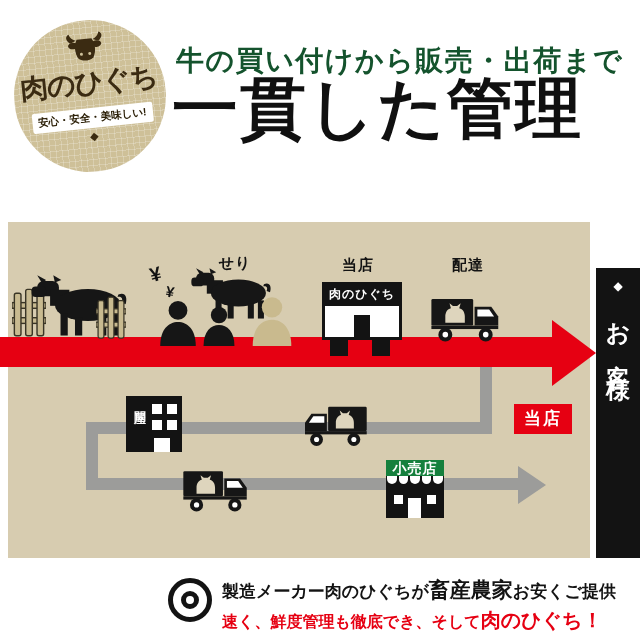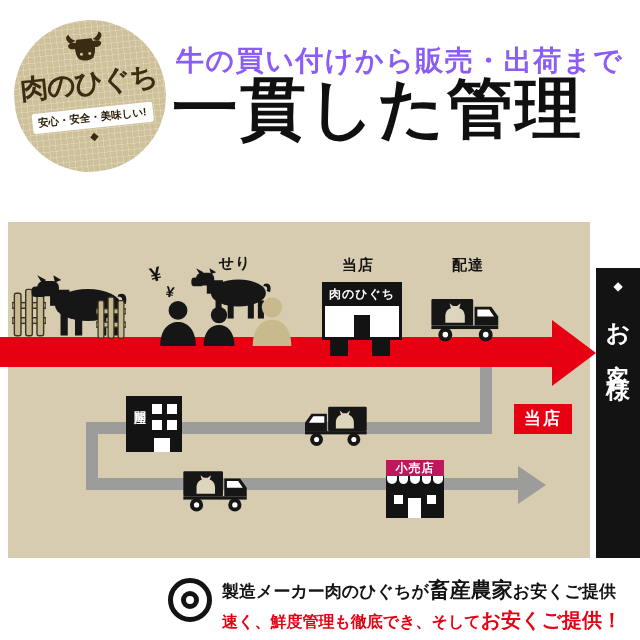--- a/index.html
+++ b/index.html
@@ -26,21 +26,21 @@
     margin-top:2px; white-space:nowrap; letter-spacing:-1px;
   }
   .logo-ribbon {
     background:#fff; color:#2c2008; font-size:10.5px; font-weight:bold;
     padding:3px 6px; margin-top:6px; white-space:nowrap; border-radius:2px;
   }
   .logo-diamond { color:#3b2b12; font-size:11px; margin-top:3px; line-height:1; }
 
   .subtitle {
     font-family:"DejaVu Serif","Liberation Serif",serif;
-    font-size:28px; font-weight:bold; color:#8b5cf6;
+    font-size:28px; font-weight:bold; color:#14532d;
     letter-spacing:1.5px; white-space:nowrap;
   }
   .title {
     font-family:"DejaVu Serif","Liberation Serif",serif;
     font-size:66px; font-weight:900; color:#101010;
     letter-spacing:2px; white-space:nowrap; line-height:1.05;
   }
 
   
   .panel { background:var(--panel-beige,#d7ccb0); }
@@ -66,21 +66,21 @@
                width:16px; height:22px; background:#131313; display:block; }
   .shop-foot { width:18px; height:16px; background:#131313; }
 
   .wh-bld { background:#131313; }
   .wh-sign { position:absolute; left:5px; top:5px; color:#fff; font-size:12px; font-weight:bold;
              writing-mode:vertical-rl; letter-spacing:3px; }
   .wh-win { position:absolute; width:10px; height:10px; background:#fff; left:26px; top:8px; display:block; }
   .wh-door { position:absolute; left:28px; bottom:0; width:16px; height:14px; background:#fff; display:block; }
 
   .rt-bld { }
-  .rt-sign { height:16px; background:#be185d; color:#fff; font-size:12px; font-weight:bold;
+  .rt-sign { height:16px; background:#15803d; color:#fff; font-size:14px; font-weight:bold;
              text-align:center; line-height:16px; letter-spacing:1px; white-space:nowrap; }
   .rt-awning { height:9px; background:#131313; display:flex; }
   .rt-awning i { flex:1; height:8px; background:#fff; border-radius:0 0 7px 7px; margin:0 1px; display:block; }
   .rt-body { height:33px; background:#131313; display:flex; justify-content:space-around;
              align-items:flex-end; padding:4px 5px 0 5px; }
   .rt-body i { display:block; }
   .rt-win { width:9px; height:9px; background:#fff; margin-bottom:14px; }
   .rt-door { width:13px; height:20px; background:#fff; }
 
   .legend-direct { width:58px; height:30px; background:var(--accent-red,#e60012); color:#fff;
@@ -267,17 +267,17 @@
   </div>
 
   <div class="abs footer-icon" style="left:168px;top:578px">
       <i></i>
     </div>
   <div class="abs" style="left:222px;top:576px;width:414px">
     <div class="f-line1">
       <span>製造メーカー肉のひぐちが</span><span class="f-em">畜産農家</span><span>お安くご提供</span>
     </div>
     <div class="f-line2">
-      <span>速く、鮮度管理も徹底でき、そして</span><span class="f-em2">お安くご提供！</span>
+      <span>速く、鮮度管理も徹底でき、そして</span><span class="f-em2">肉のひぐち！</span>
     </div>
   </div>
 
 </div>
 
 </body></html>

